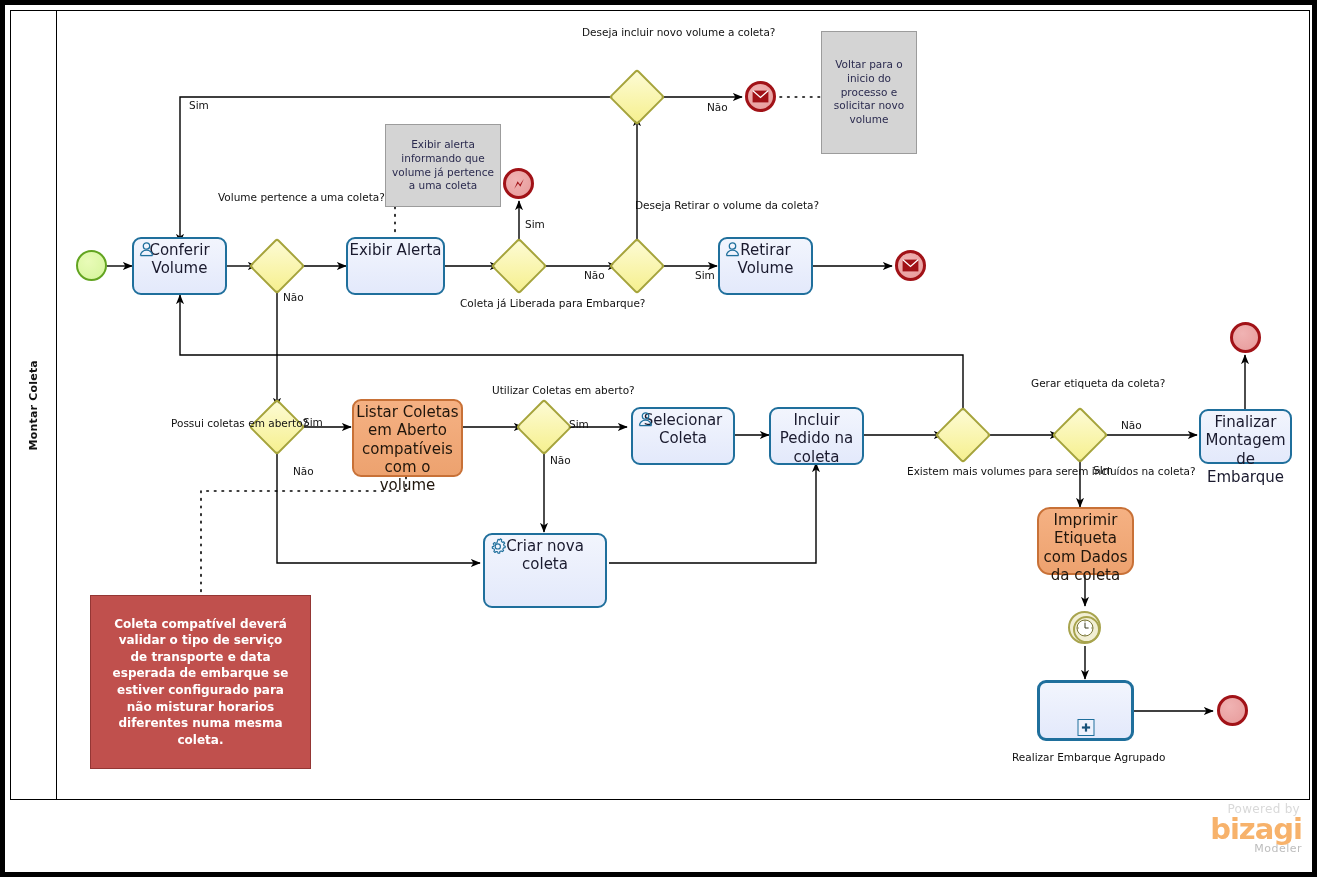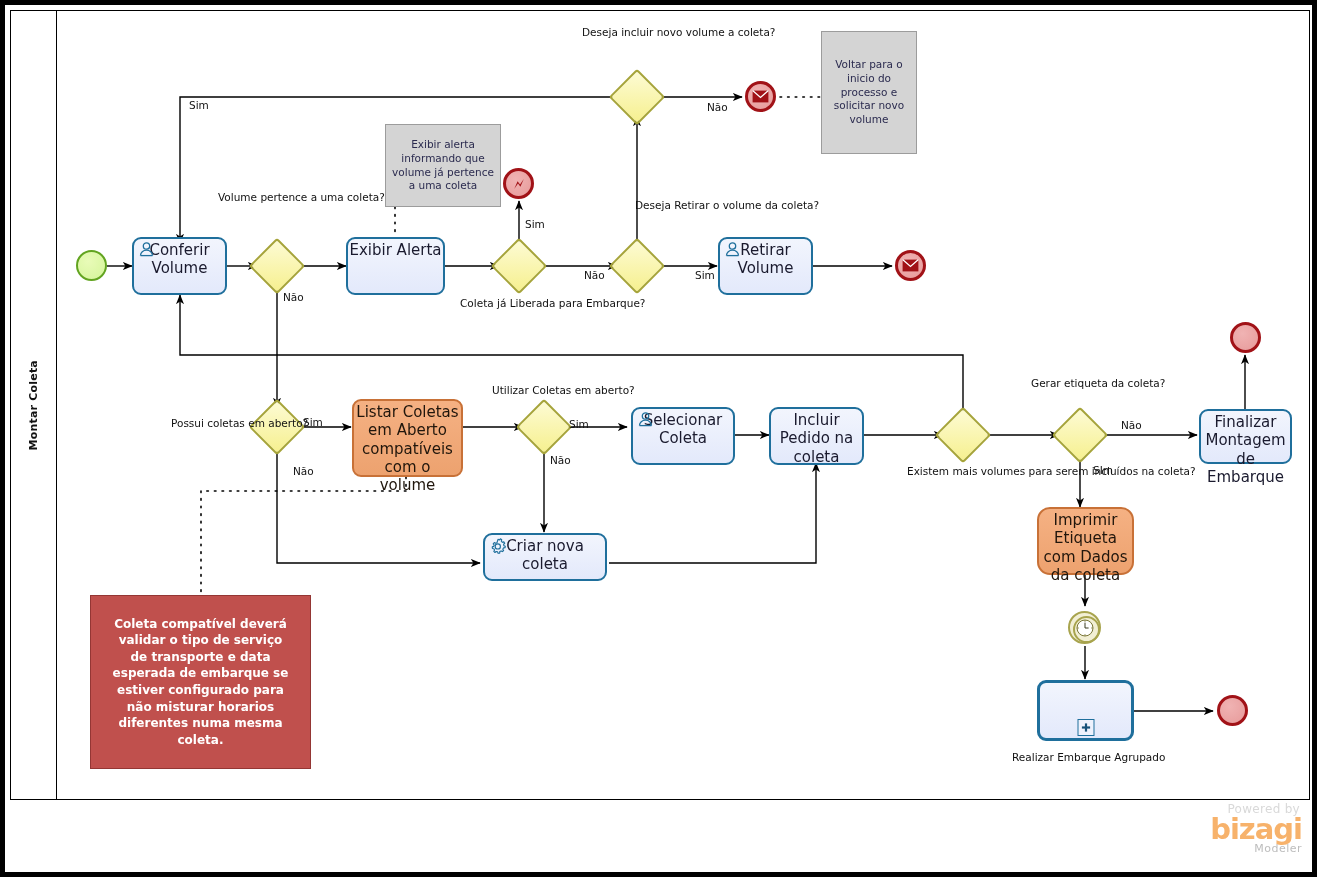--- a/index.html
+++ b/index.html
@@ -247,21 +247,21 @@
         <line x1="2.5" y1="13.6" x2="14.5" y2="13.6" stroke="#1f6f9c" stroke-width="1.3"></line>
       </svg>
     </span>
     <span>Selecionar Coleta</span>
   </div>
 
   <div class="node task" style="left:764px;top:402px;width:95px;height:58px;">
     <span>Incluir Pedido na coleta</span>
   </div>
 
-  <div class="node task" style="left:478px;top:528px;width:124px;height:48px;">
+  <div class="node task" style="left:478px;top:528px;width:124px;height:75px;">
     <span class="ticon">
       <svg width="18" height="17" viewBox="0 0 18 17">
         <path d="M9 1.4 l1.5 .5 .9-1.1 1.3 1 -.4 1.4 1.1 1.1 1.4-.4 .9 1.4 -1.1 .9 .3 1.5 1.4 .5 -.3 1.6 -1.5 .1 -.7 1.4 .8 1.2 -1.2 1.1 -1.3-.7 -1.3 .7 -.1 1.5 -1.6 .2 -.5-1.4 -1.5-.4 -1.1 1 -1.2-1.1 .7-1.3 -.6-1.4 -1.5-.2 -.1-1.6 1.4-.5 .5-1.4 -1-1.2 1.1-1.2 1.3 .7 1.4-.6 z" fill="none" stroke="#1f6f9c" stroke-width="1.15" stroke-linejoin="round"></path>
         <circle cx="8.8" cy="8.4" r="2.6" fill="none" stroke="#1f6f9c" stroke-width="1.15"></circle>
       </svg>
     </span>
     <span>Criar nova coleta</span>
   </div>
 
   <div class="node task orange" style="left:1032px;top:502px;width:97px;height:68px;border-radius:13px;">

